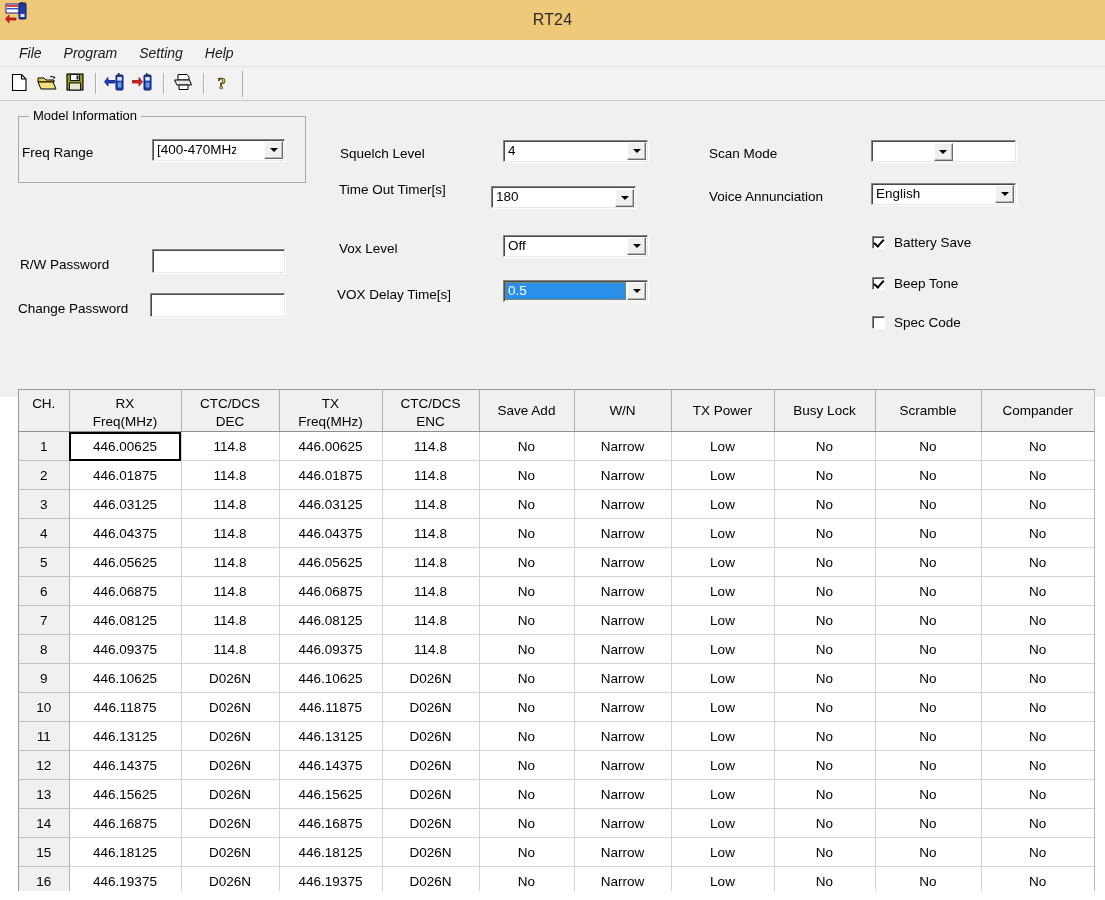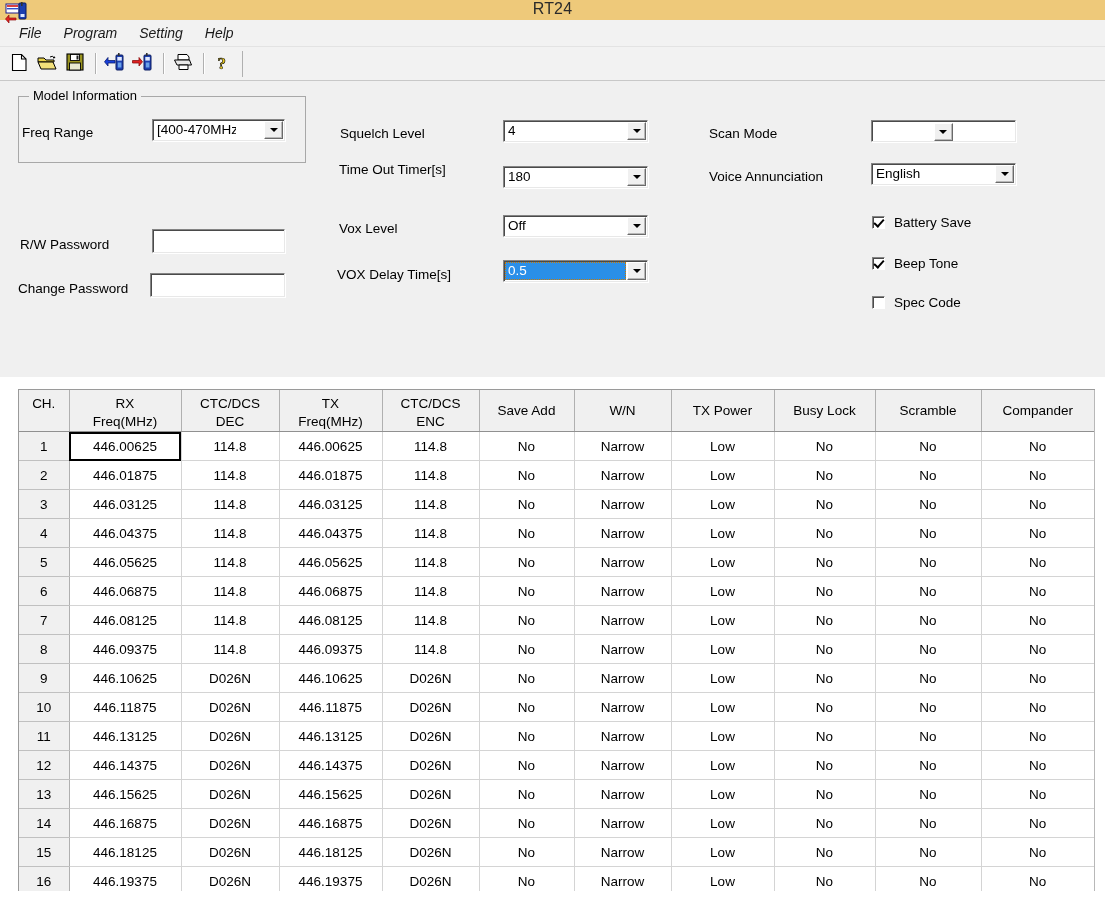--- a/index.html
+++ b/index.html
@@ -13,23 +13,24 @@
     overflow: hidden;
     font-family: "Liberation Sans", sans-serif;
     font-size: 13px;
     color: #000;
     -webkit-font-smoothing: none;
   }
 
   
   .titlebar {
     position: relative;
-    height: 20px;
+    height: 40px;
     background: #eec97a;
     display: flex;
+    align-items: center;
     justify-content: center;
   }
   .titlebar-text {
     font-size: 16px;
     color: #2a2a2a;
     letter-spacing: .2px;
   }
   .app-icon {
     position: absolute;
     left: 5px;
@@ -397,21 +398,21 @@
 
   <span class="lbl" style="left:340px; top:45px;">Squelch Level</span>
   <div class="combo" style="left:503px; top:39px; width:145px;">
     <span class="ctext">4</span>
     <span class="cbtn">
         <i class="arrow-dn"></i>
       </span>
   </div>
 
   <span class="lbl" style="left:339px; top:81px;">Time Out Timer[s]</span>
-  <div class="combo" style="left:503px; top:85px; width:145px;">
+  <div class="combo" style="left:491px; top:85px; width:145px;align-items:flex-end;">
     <span class="ctext">180</span>
     <span class="cbtn">
         <i class="arrow-dn"></i>
       </span>
   </div>
 
   <span class="lbl" style="left:339px; top:140px;text-align:right;">Vox Level</span>
   <div class="combo" style="left:503px; top:134px; width:145px;">
     <span class="ctext">Off</span>
     <span class="cbtn">

